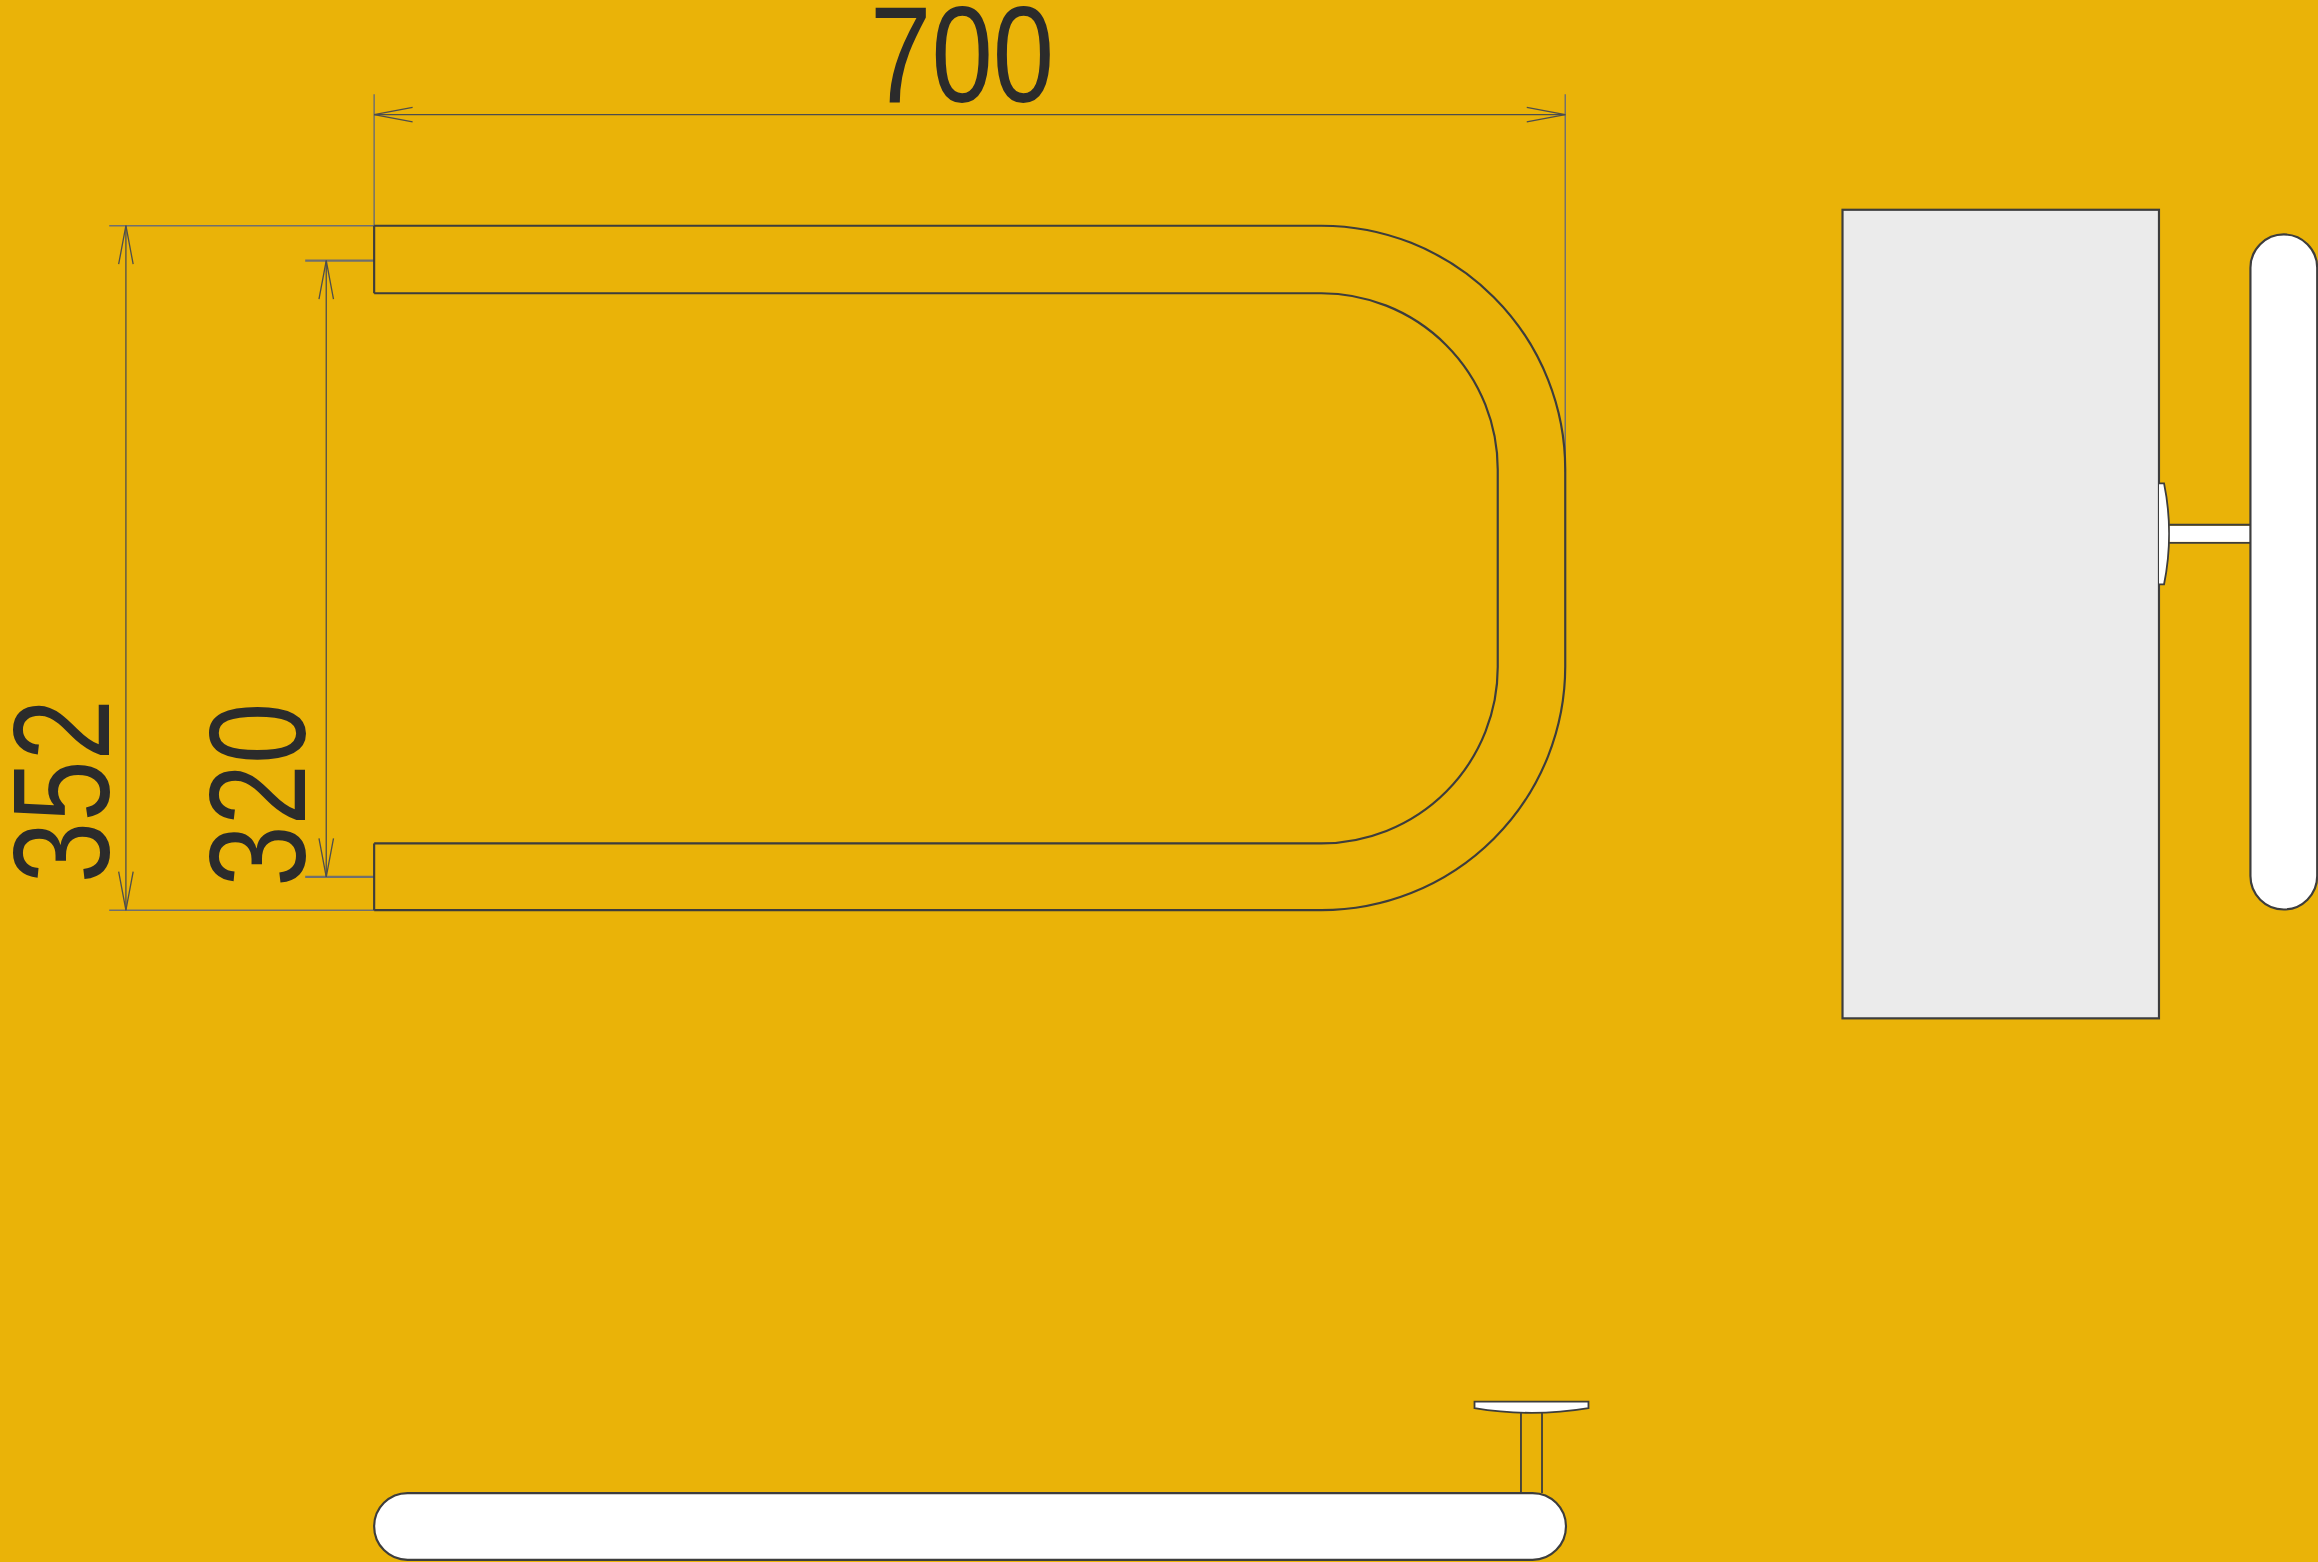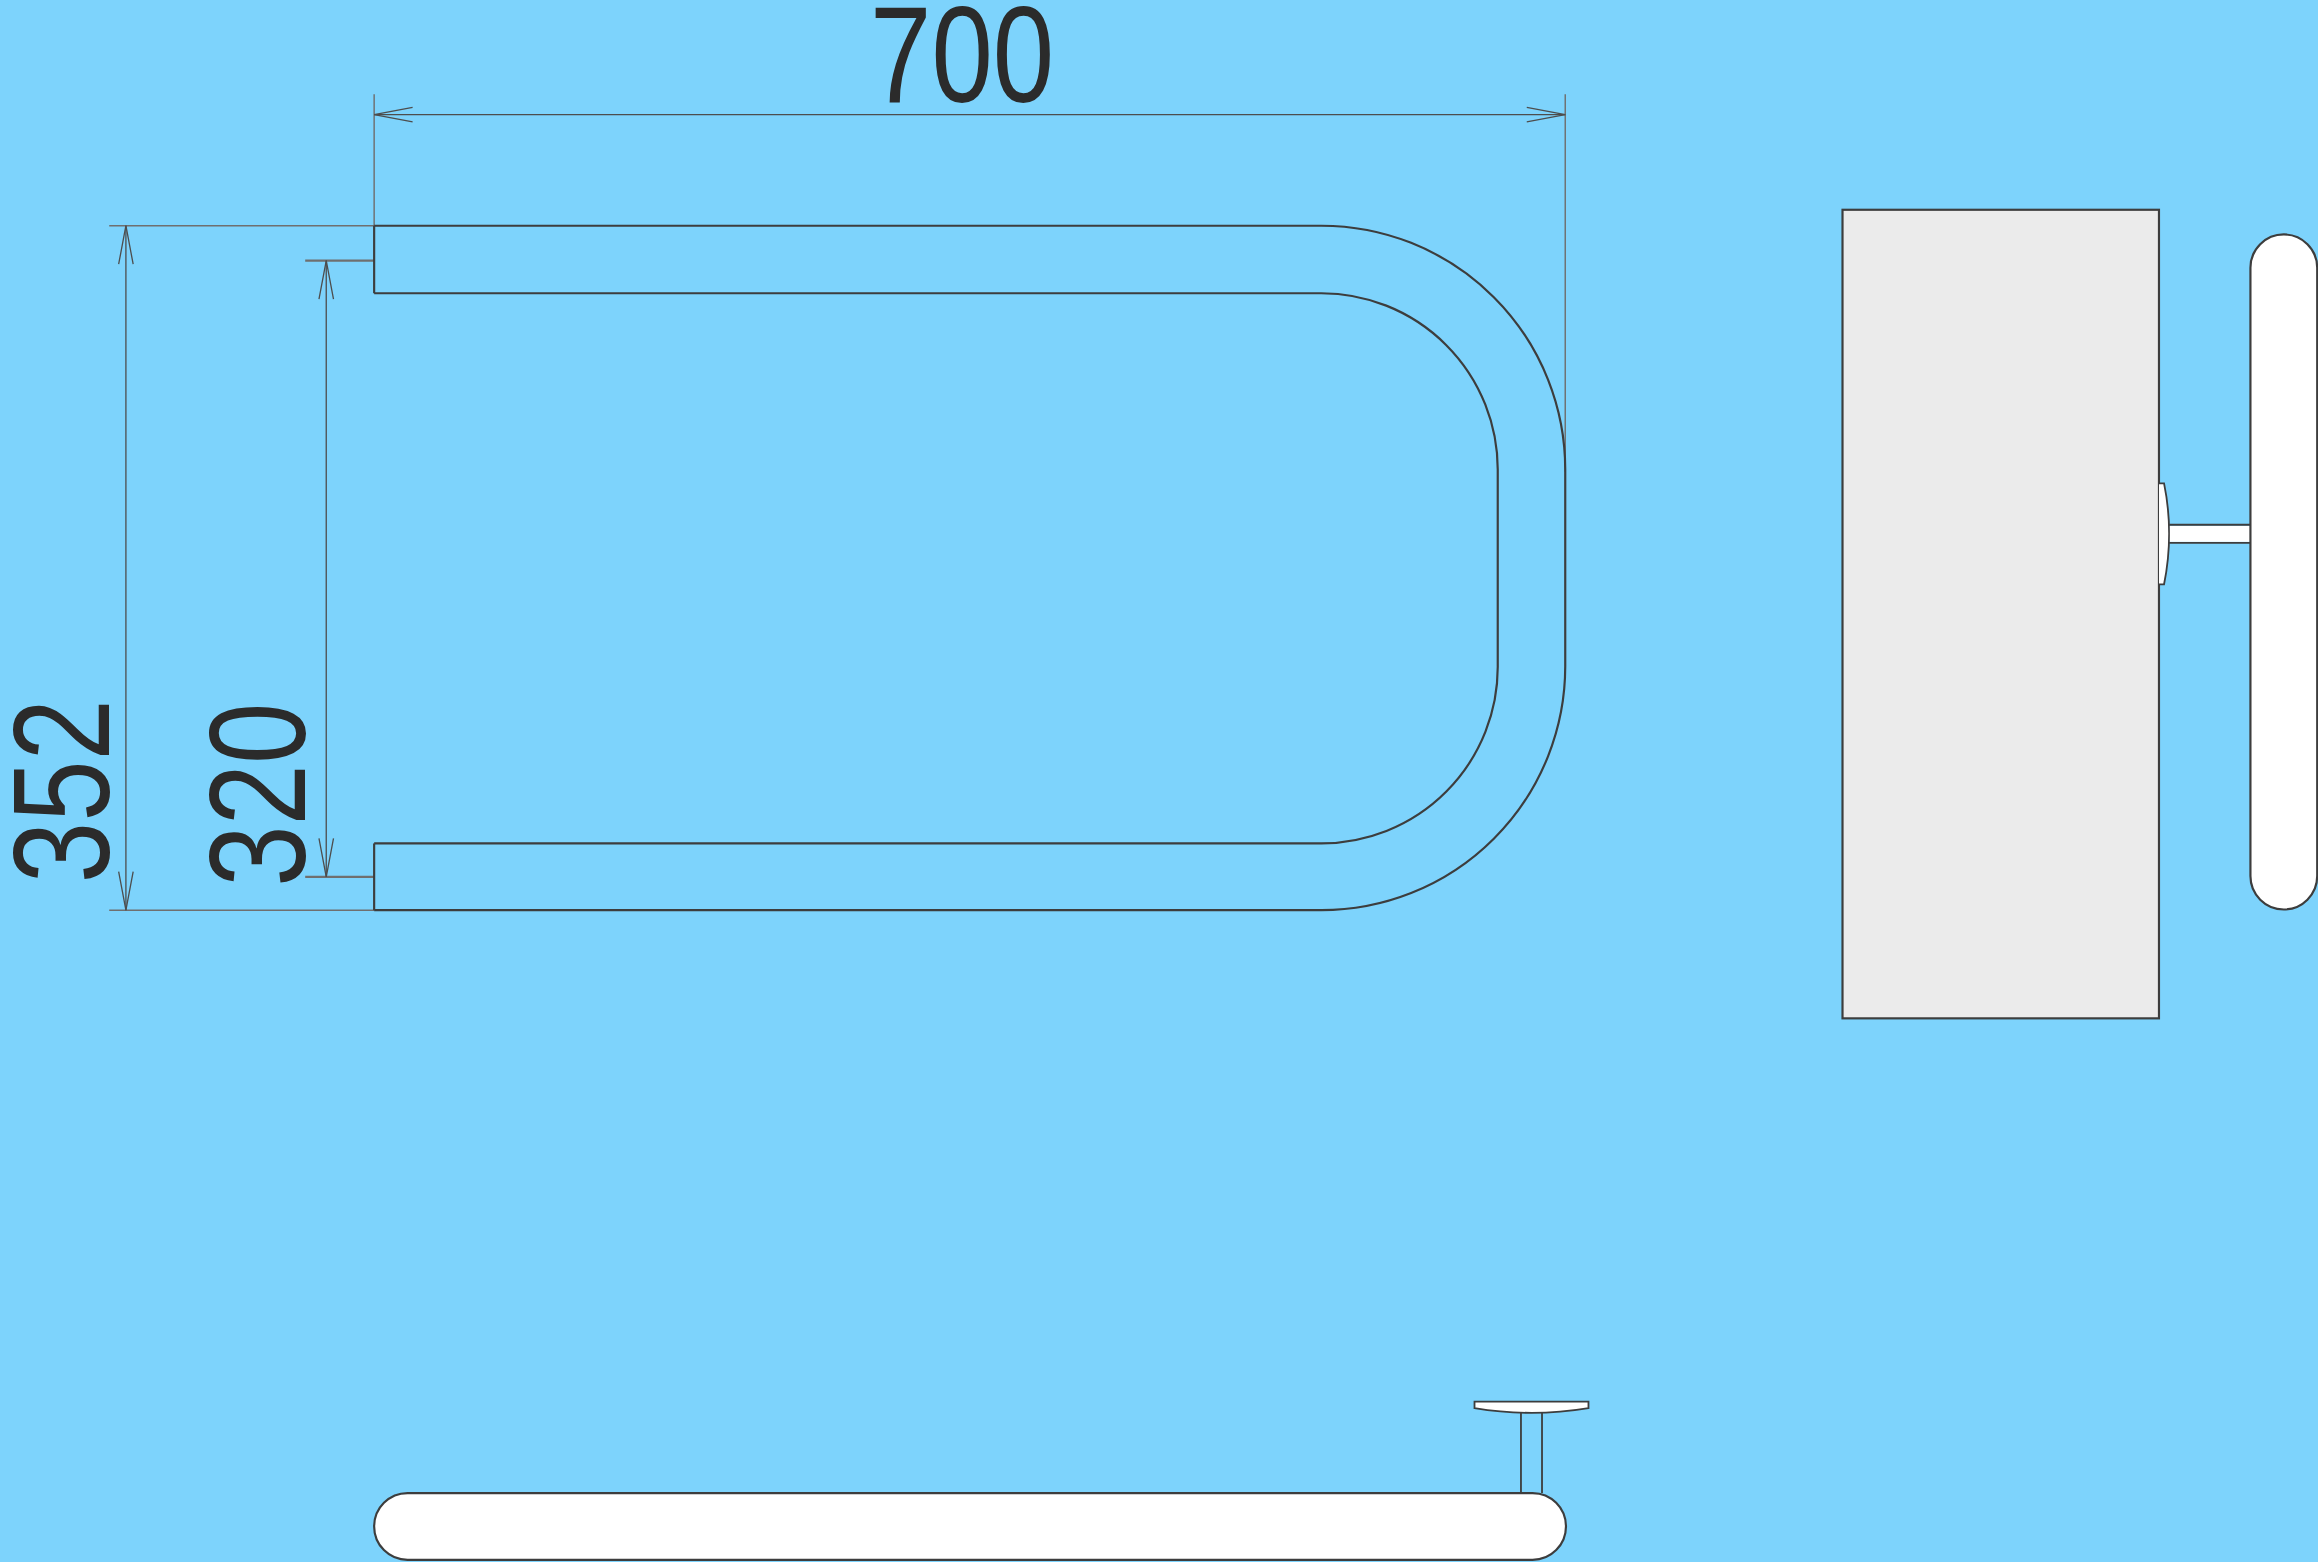--- a/index.html
+++ b/index.html
@@ -8,21 +8,21 @@
     background: #ffffff;
     width: 2319px;
     height: 1562px;
     overflow: hidden;
     font-family: "Liberation Sans", sans-serif;
   }
   .stage {
     position: relative;
     width: 2319px;
     height: 1562px;
-    background: #7dd3fc;
+    background: #eab308;
   }
   svg { display: block; }
 
   
   .object-line   { stroke: #3d3d3d; stroke-width: 3;   fill: none; }
   .object-thin   { stroke: #3d3d3d; stroke-width: 2.5; fill: none; }
   .dim-line      { stroke: #4d4d4d; stroke-width: 1.8; fill: none; }
   .ext-line      { stroke: #6f6f6f; stroke-width: 2;   fill: none; }
   .ext-line-thick{ stroke: #6f6f6f; stroke-width: 3;   fill: none; }
   .arrow         { stroke: #4d4d4d; stroke-width: 1.8; fill: none; stroke-linejoin: miter; }

